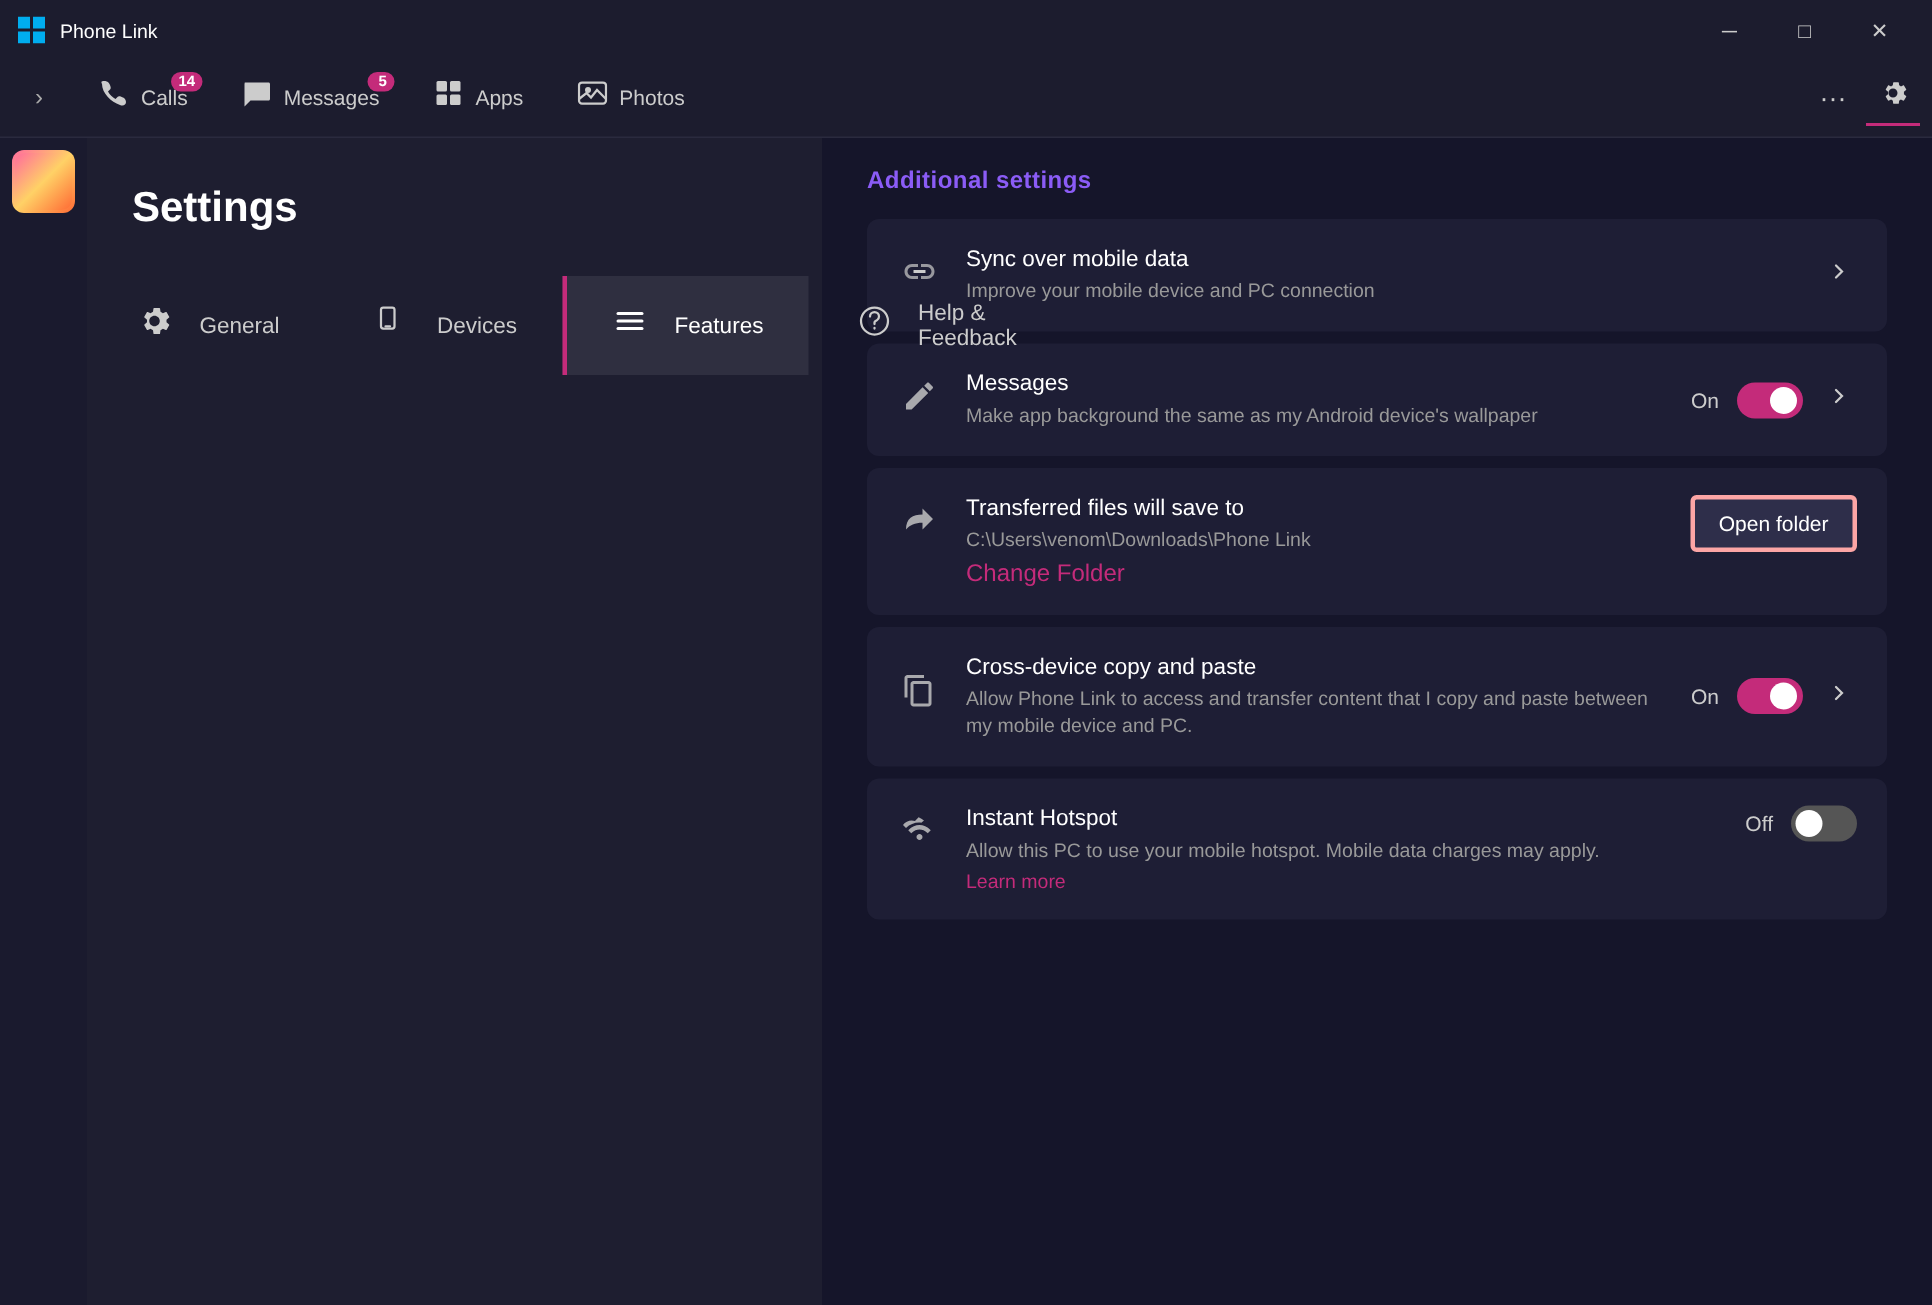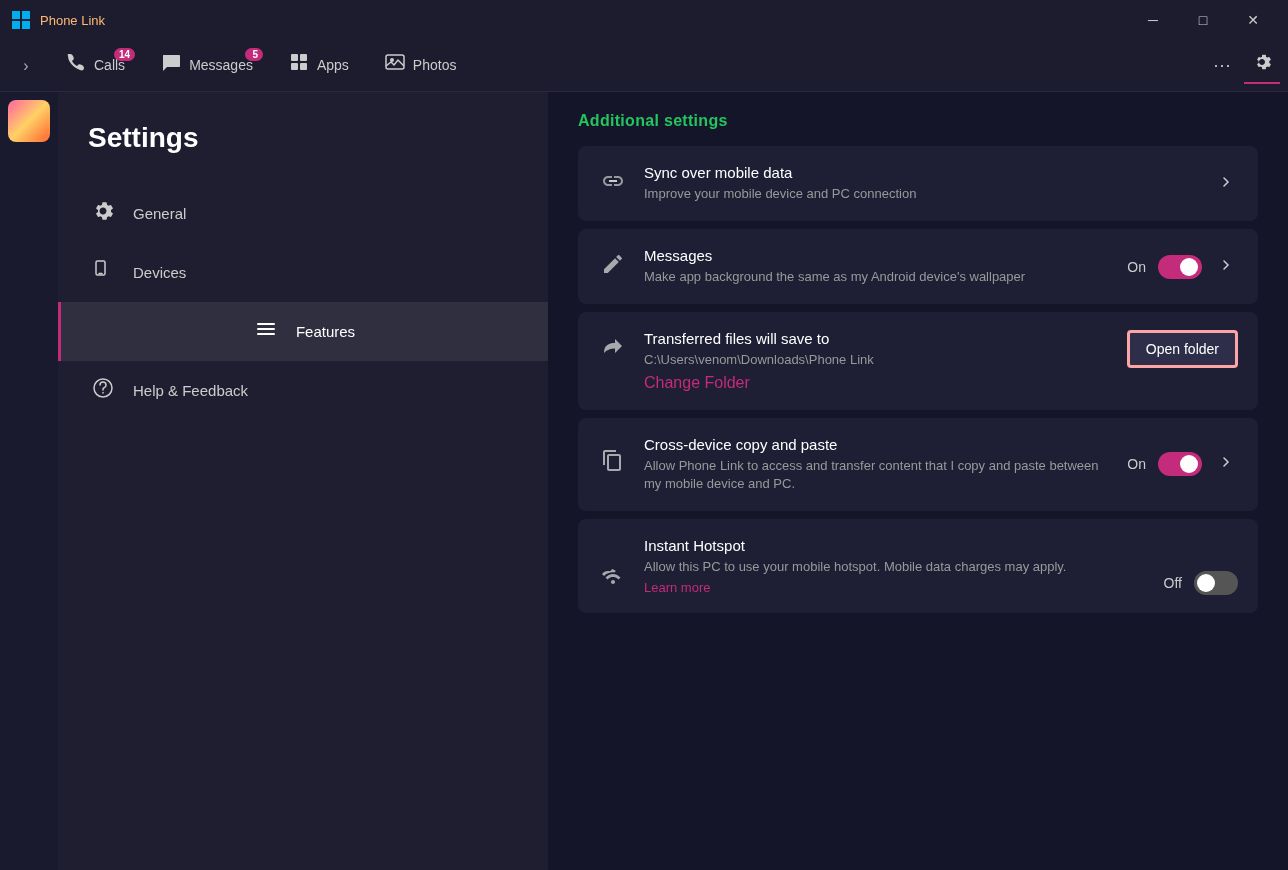--- a/index.html
+++ b/index.html
@@ -16,21 +16,21 @@
     .title-bar {
       display: flex;
       align-items: center;
       height: 40px;
       background: #1c1c2e;
       padding: 0 12px;
       gap: 10px;
     }
     .title-bar-title {
       font-size: 13px;
-      color: #fdba74;
+      color: #ffffff;
       flex: 1;
     }
     .title-bar-controls {
       display: flex;
       gap: 4px;
     }
     .title-bar-btn {
       width: 46px;
       height: 32px;
       background: transparent;
@@ -166,21 +166,21 @@
       padding: 20px 0 0 0;
     }
     .sidebar-title {
       font-size: 28px;
       font-weight: 600;
       color: #ffffff;
       padding: 10px 30px 30px 30px;
     }
     .sidebar-nav {
       display: flex;
-      flex-direction: column;
+      flex-direction: row;
     }
     .sidebar-item {
       display: flex;
       align-items: center;
       gap: 18px;
       padding: 16px 30px;
       cursor: pointer;
       font-size: 15px;
       color: #ccc;
       border-left: 3px solid transparent;
@@ -204,21 +204,21 @@
       background: #15152a;
       overflow-y: auto;
       padding: 0;
     }
     .content-inner {
       padding: 0 30px 30px 30px;
     }
     .section-title {
       font-size: 16px;
       font-weight: 600;
-      color: #22c55e;
+      color: #8b5cf6;
       padding: 20px 0 16px 0;
       letter-spacing: 0.3px;
     }
 
     
     .setting-card {
       background: #1e1e35;
       border-radius: 8px;
       margin-bottom: 8px;
       padding: 18px 20px;
@@ -538,21 +538,21 @@
             <div class="toggle-knob"></div>
           </button>
           <button class="chevron-btn">
             <svg width="16" height="16" viewBox="0 0 16 16" fill="currentColor">
               <path d="M6 4L10 8L6 12" stroke="currentColor" stroke-width="1.5" fill="none" stroke-linecap="round"></path>
             </svg>
           </button>
         </div>
       </div>
 
-      <div class="setting-card" style="align-items: flex-end;">
+      <div class="setting-card" style="align-items: flex-start;">
         <span class="setting-card-icon" style="margin-top:4px;">
           <svg width="24" height="24" viewBox="0 0 24 24" fill="currentColor">
             <path d="M1 9l2 2c2.76-2.76 6.57-4 10.2-3.56L15 6c-1.1-.87-2.3-1.59-3.6-2.12L9 6.28C6.07 5.38 2.9 6.26 1 9zm3.5 3.5l2 2C8.45 12.56 10.2 12 12 12s3.55.56 5.5 2.5l2-2C17 10.03 14.6 9 12 9s-5 1.03-7.5 3.5zM12 15c-1.1 0-2 .9-2 2s.9 2 2 2 2-.9 2-2-.9-2-2-2z" opacity="0.8"></path>
           </svg>
         </span>
         <div class="setting-card-content">
           <div class="setting-card-title">Instant Hotspot</div>
           <div class="setting-card-desc">Allow this PC to use your mobile hotspot. Mobile data charges may apply.</div>
           <a class="learn-more-link">Learn more</a>
         </div>

